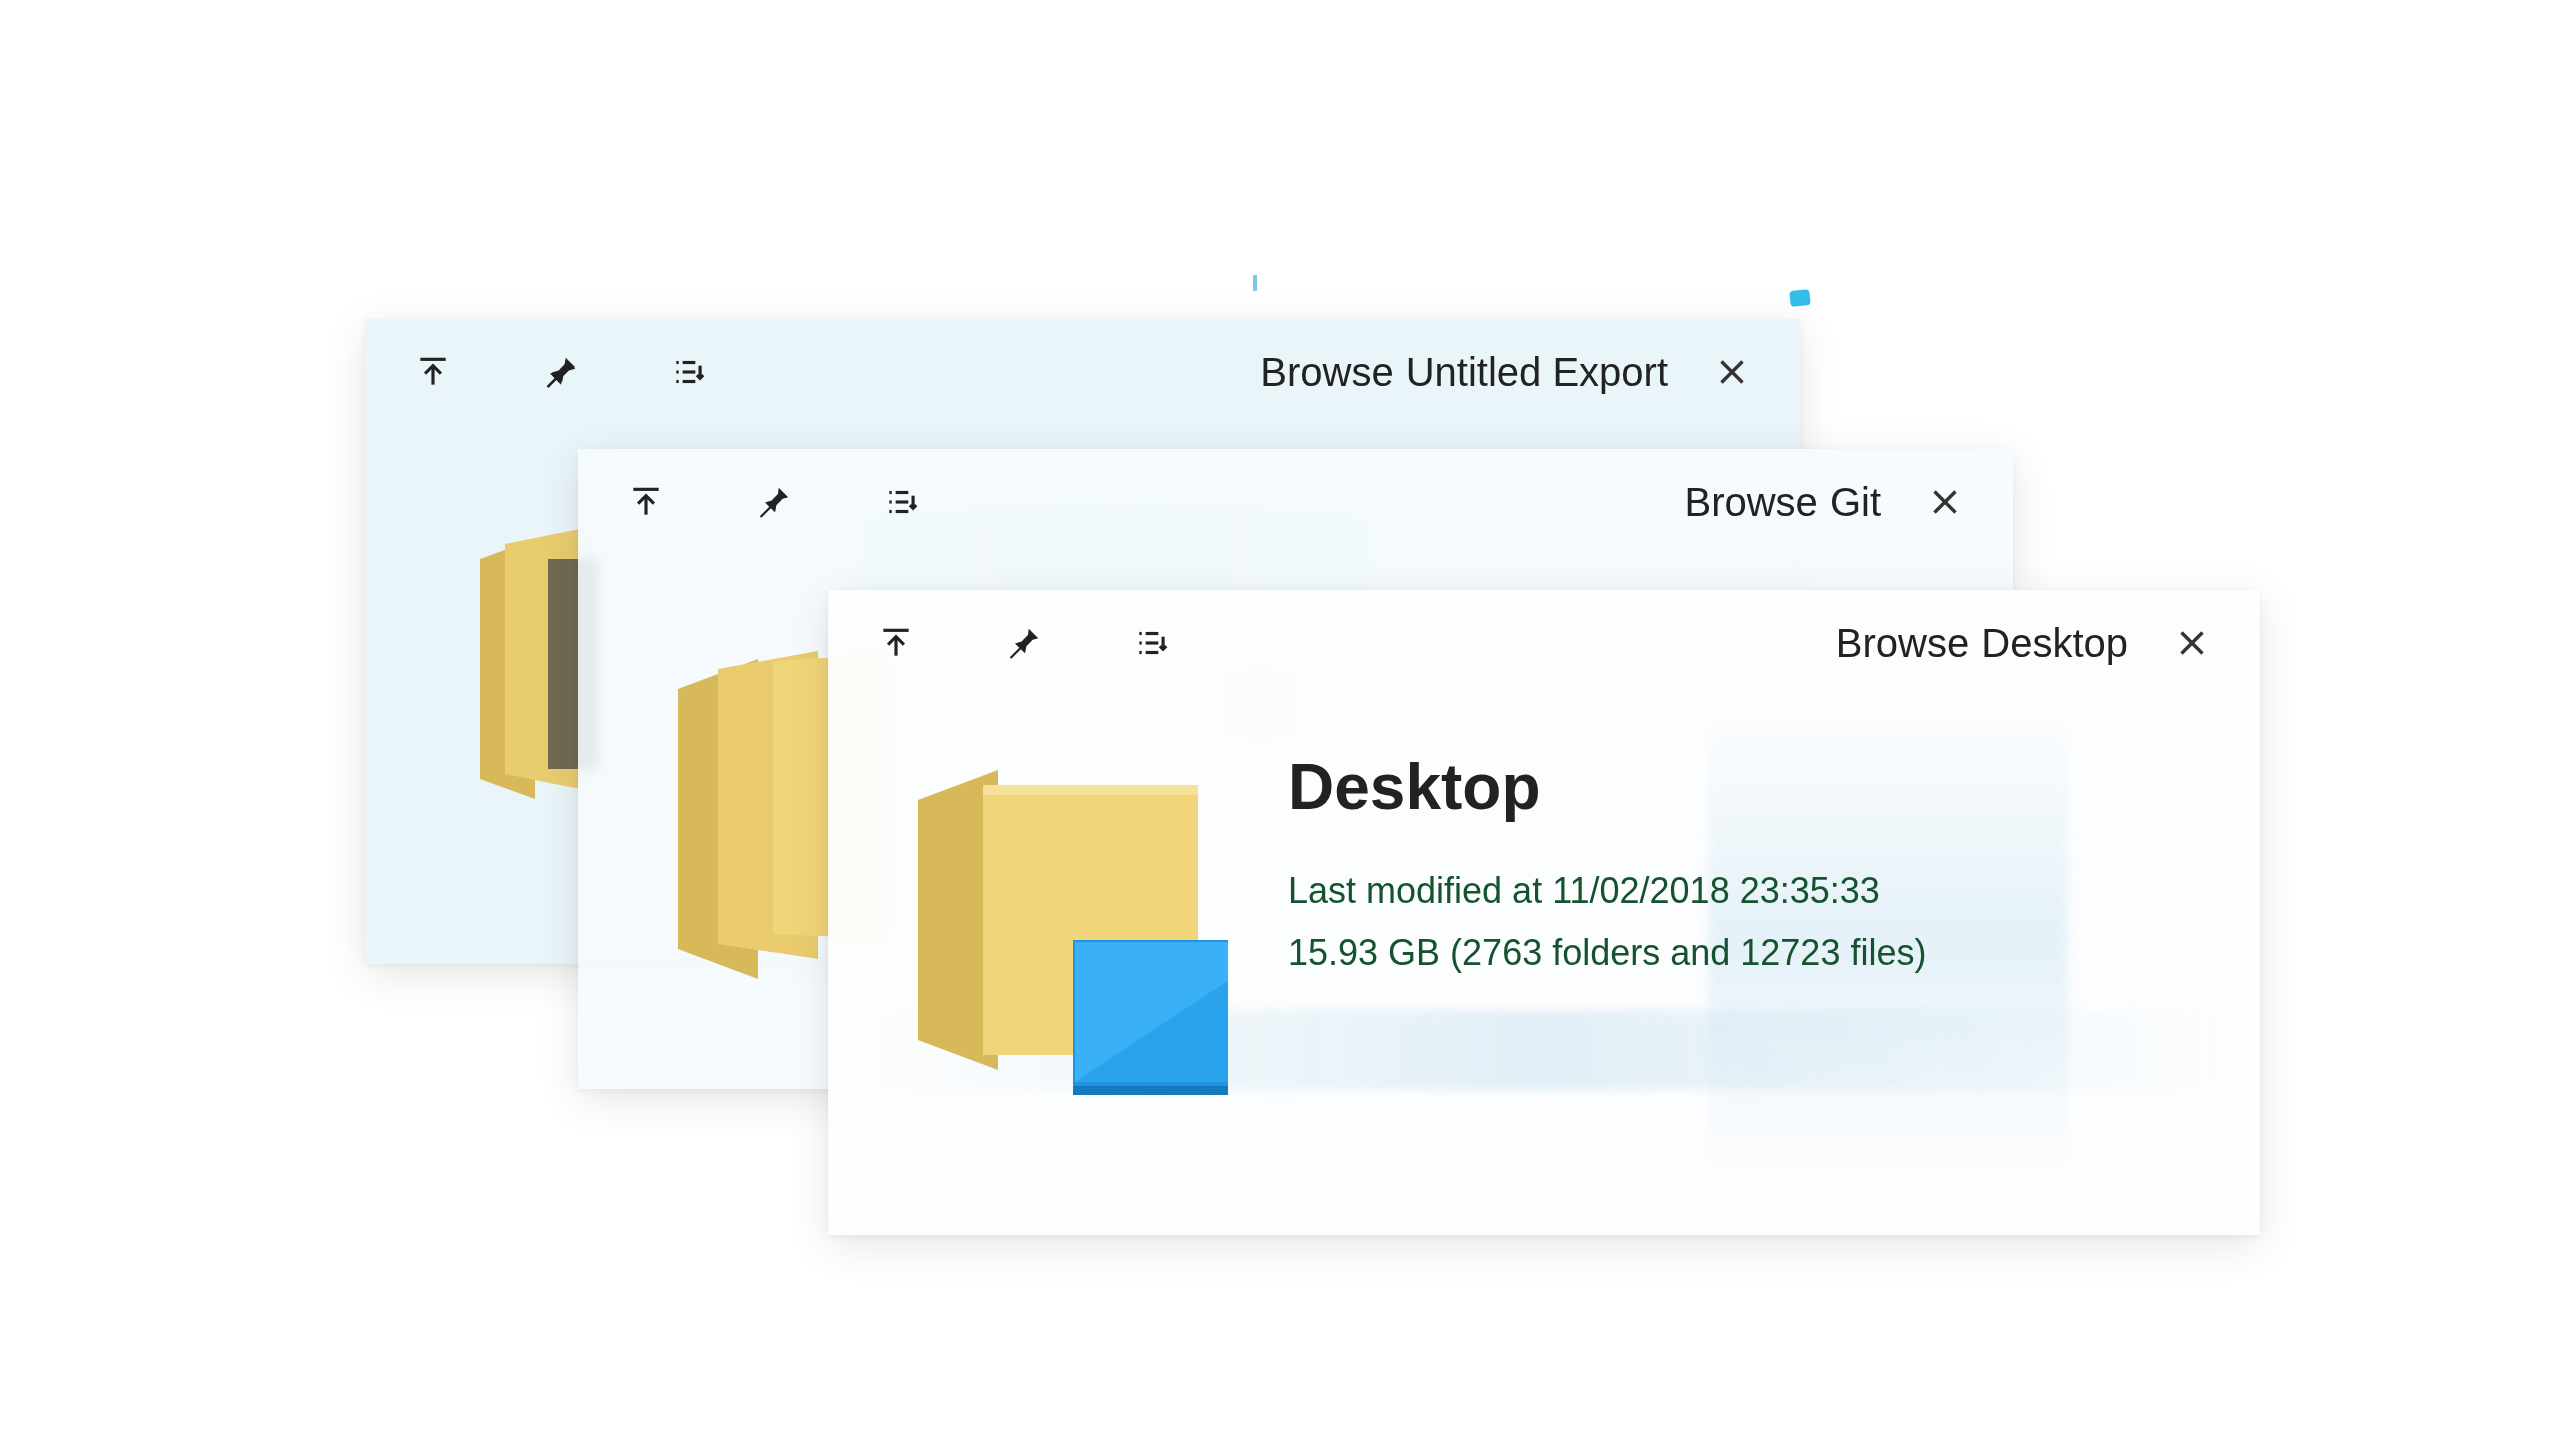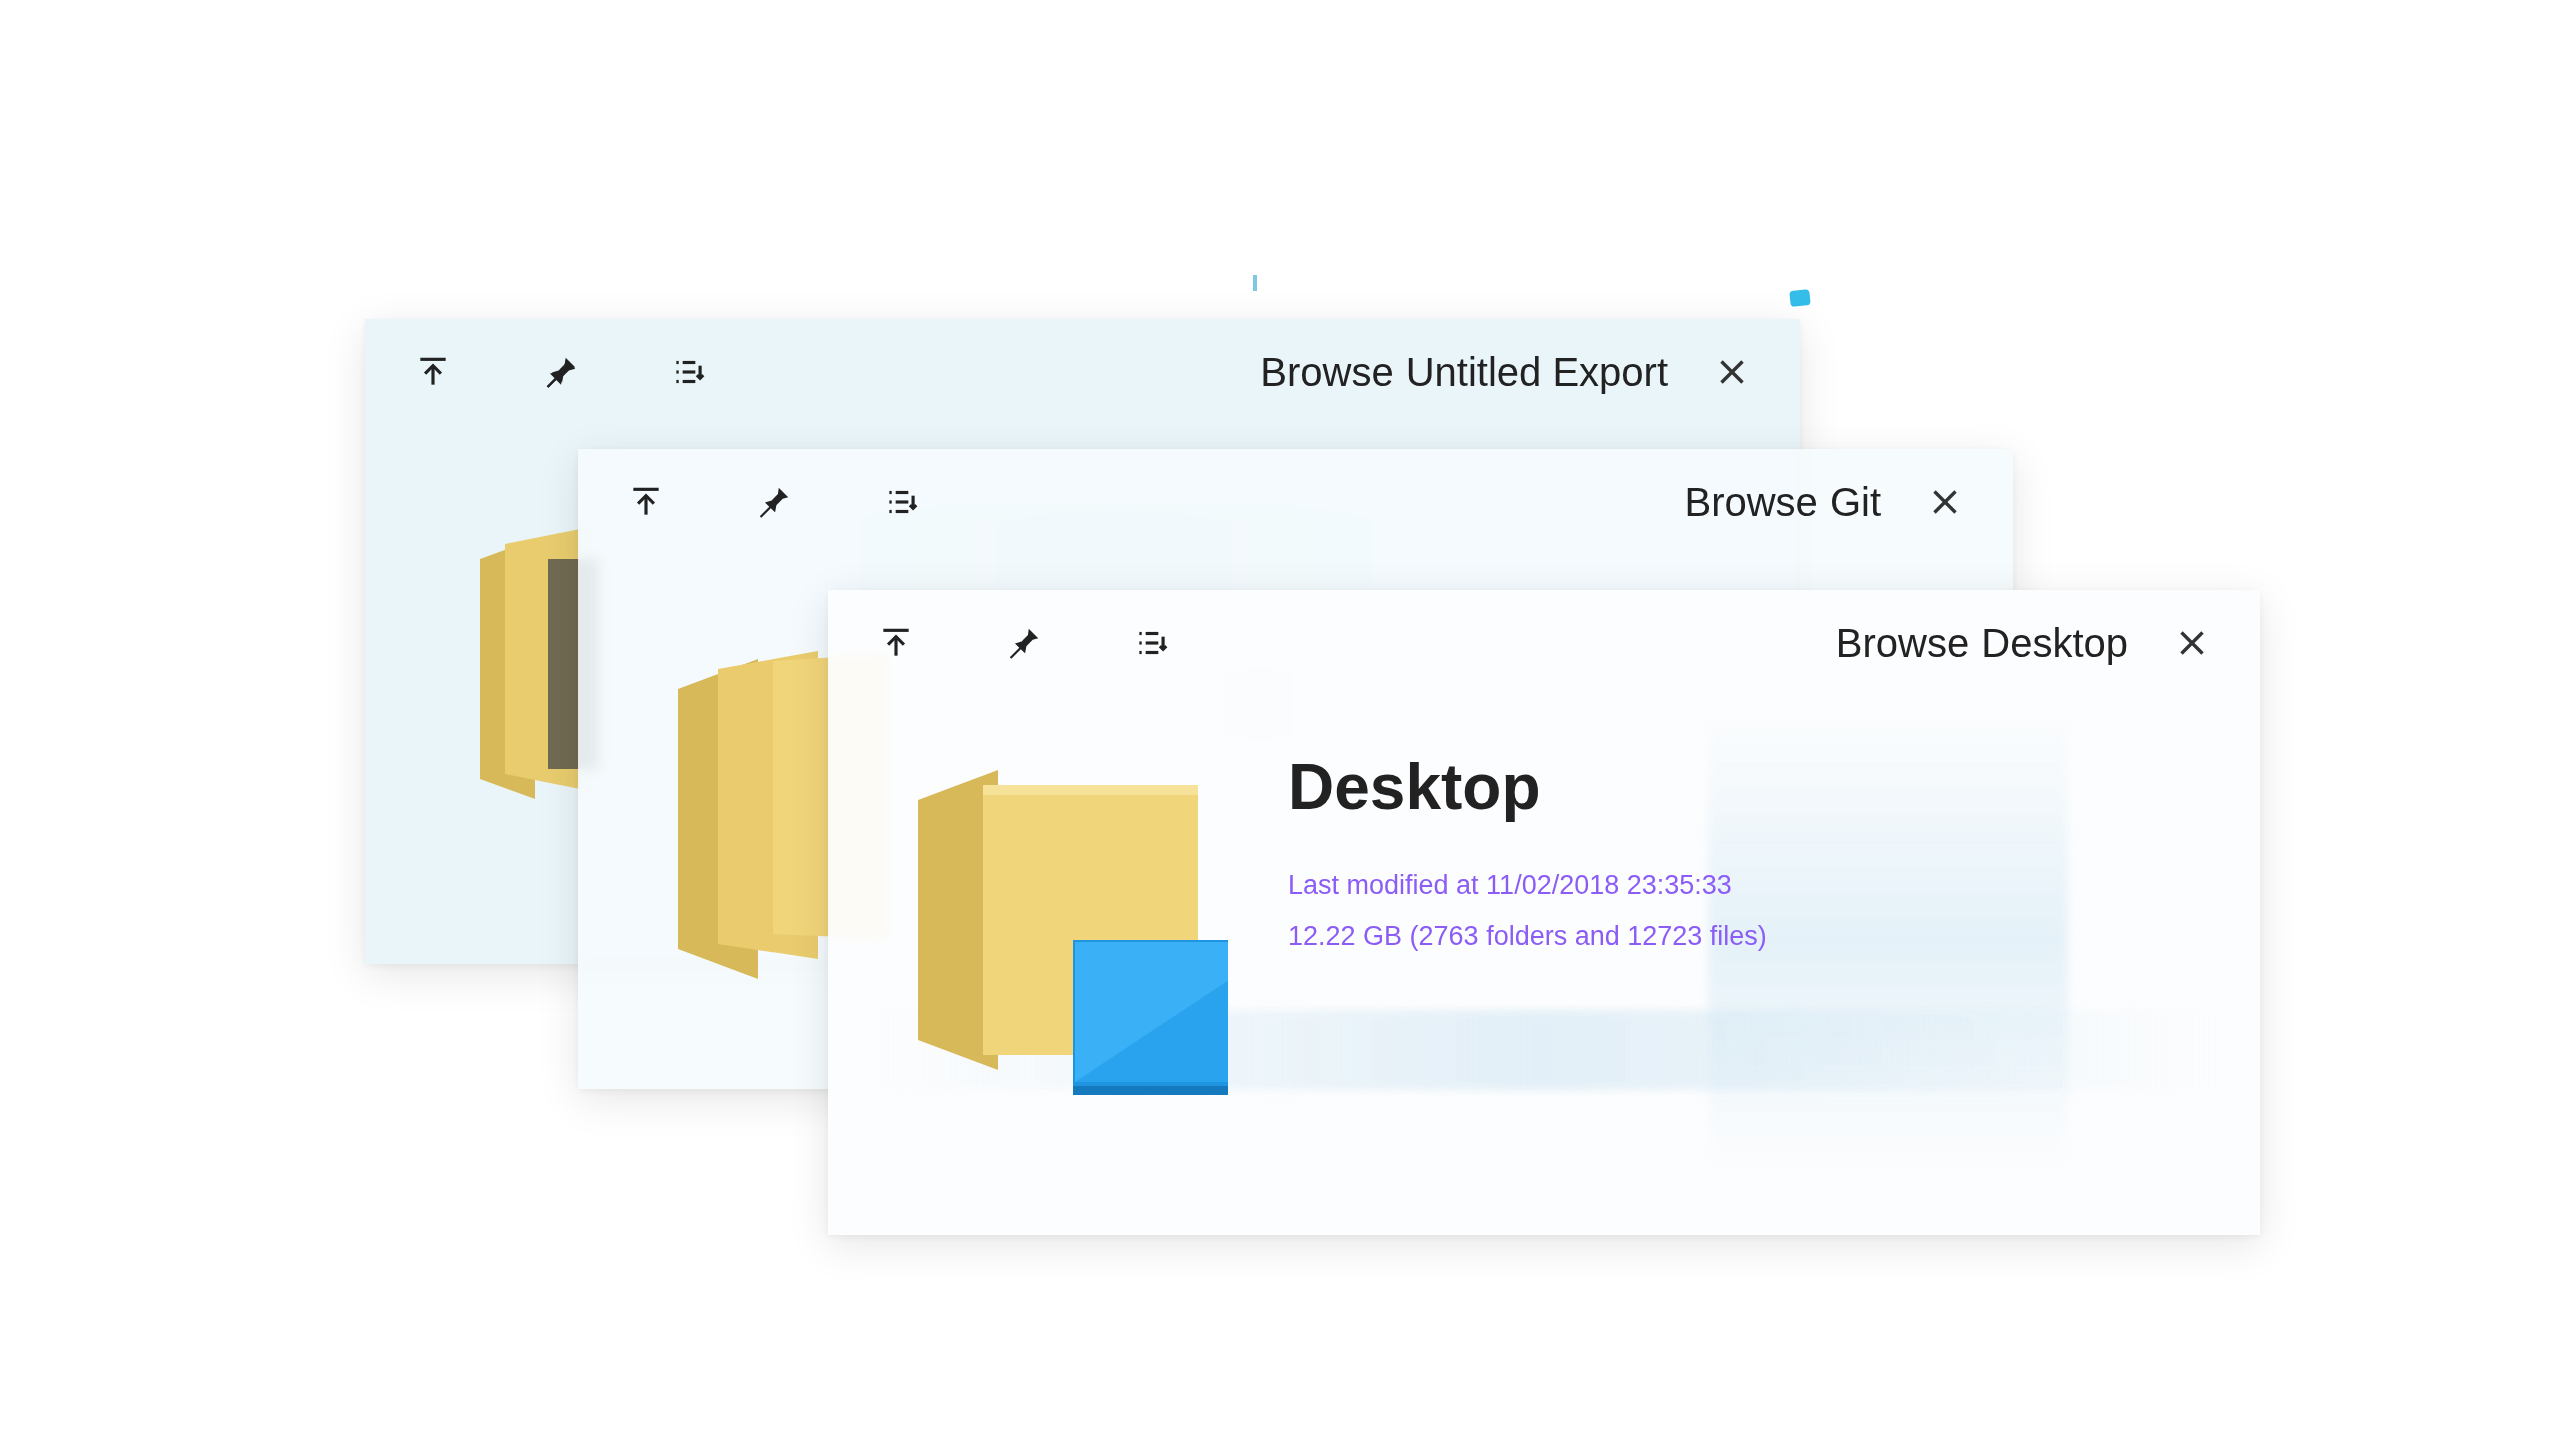--- a/index.html
+++ b/index.html
@@ -67,21 +67,21 @@
     position: absolute;
     top: 150px; left: 60px; right: 40px; bottom: 30px;
     display: flex; gap: 80px; align-items: flex-start;
   }
   .folder-icon { position: relative; width: 320px; height: 320px; }
   .details { flex: 1; padding-top: 10px; }
   .details h1 {
     font-size: 64px; font-weight: 700; color: #222; margin-bottom: 46px;
   }
   .details .line {
-    font-size: 27px; color: #8b5cf6; margin-bottom: 20px;
+    font-size: 36px; color: #14532d; margin-bottom: 20px;
   }
 
   
   .folder-peek { position: absolute; }
 
   
   .bg-blob {
     position: absolute;
     background: linear-gradient(90deg, rgba(200,225,240,0.0), rgba(200,225,240,0.5), rgba(200,225,240,0.0));
     filter: blur(4px);
@@ -267,18 +267,18 @@
             <rect x="185" y="200" width="215" height="155" fill="#1f94e0"></rect>
             <rect x="187" y="202" width="211" height="140" fill="#2aa3ef"></rect>
             <path d="M187 202 L398 202 L187 342 Z" fill="#3fb4f8" opacity="0.8"></path>
             <rect x="185" y="346" width="215" height="9" fill="#1579bd"></rect>
           </g>
         </svg>
       </div>
       <div class="details">
         <h1>Desktop</h1>
         <div class="line">Last modified at 11/02/2018 23:35:33</div>
-        <div class="line">12.22 GB (2763 folders and 12723 files)</div>
+        <div class="line">15.93 GB (2763 folders and 12723 files)</div>
       </div>
     </div>
   </div>
 
 </div>
 
 </body></html>

